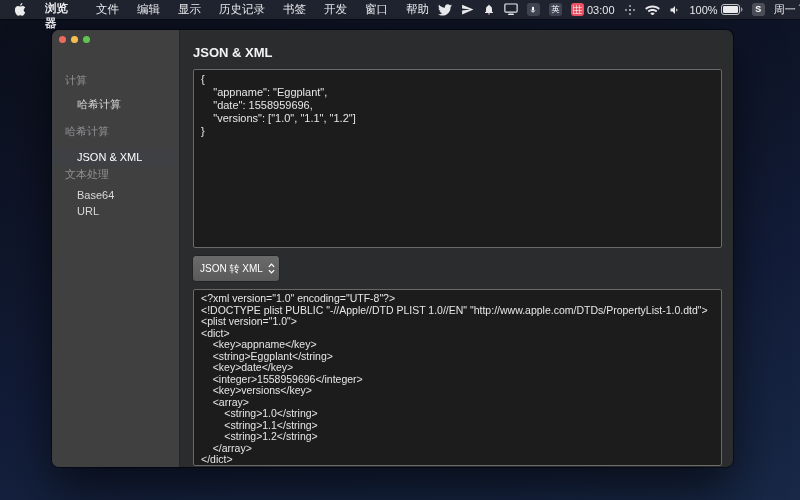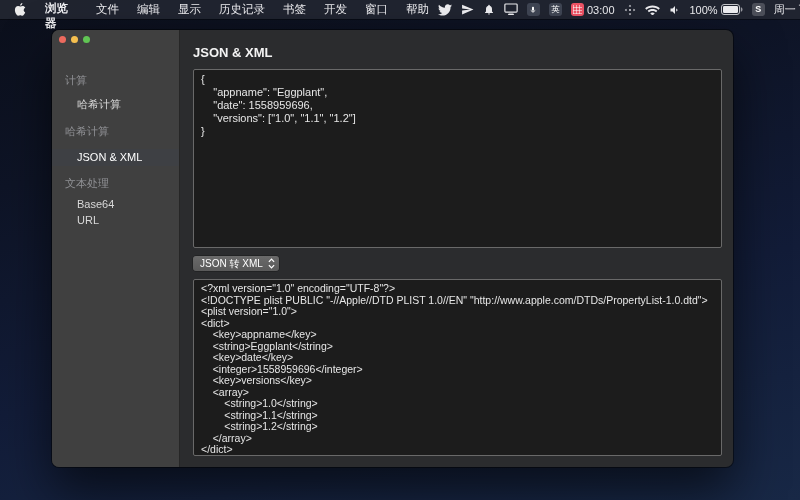--- a/index.html
+++ b/index.html
@@ -56,40 +56,40 @@
   .tl { width:7px; height:7px; border-radius:50%; }
   .tl-close { background:#ec6a5e; }
   .tl-min { background:#f5bf4f; }
   .tl-zoom { background:#61c554; }
 
   .nav { font-size:11px; }
   .nav-header { color:#8f9094; padding-left:13px; height:16px; line-height:16px; }
   .nav-item { padding-left:25px; height:16px; line-height:16px; color:#d8d8d8; cursor:default; }
   .nav-item.selected { background:#3e4044; color:#fff; height:17px; line-height:17px; }
   .mt29{margin-top:29px}.mt4{margin-top:8px}.mt5{margin-top:5px}.mt6{}
-  .mt9{margin-top:9px}.mt10{margin-top:10px}.mt11{margin-top:11px}
+  .mt9{}.mt10{margin-top:10px}.mt11{margin-top:11px}
 
   .main { flex:1; padding:15px 11px 0 13px; }
   .page-title { color:#f3f3f3; font-size:13px; font-weight:bold; height:16px; line-height:16px; margin-bottom:8px; }
 
   .codebox {
     width:529px; background:#1c1c1c; border:1px solid #696969; border-radius:2px;
     overflow:hidden;
   }
   .codebox pre {
     font-family:"Liberation Sans","DejaVu Sans",sans-serif;
     color:#e6e6e6; white-space:pre; padding:3px 7px;
   }
   .box-json { height:179px; }
   .box-json pre { font-size:11px; line-height:13px; }
   .box-xml { height:177px; margin-top:8px; }
   .box-xml pre { font-size:10.5px; line-height:11.5px; }
 
   .popup {
-    margin-top:8px; height:15px; display:inline-flex; align-items:center; gap:5px;
+    margin-top:8px; height:25px; display:inline-flex; align-items:center; gap:5px;
     background:linear-gradient(#6a6a6a,#5a5a5a); border-radius:3px; padding:0 4px 0 7px;
     color:#fff; font-size:10px; cursor:default; box-shadow:0 0 0 .5px rgba(0,0,0,.4);
   }
 </style>
 </head>
 <body>
 
 <div class="desktop">
 
   <div class="menubar">

